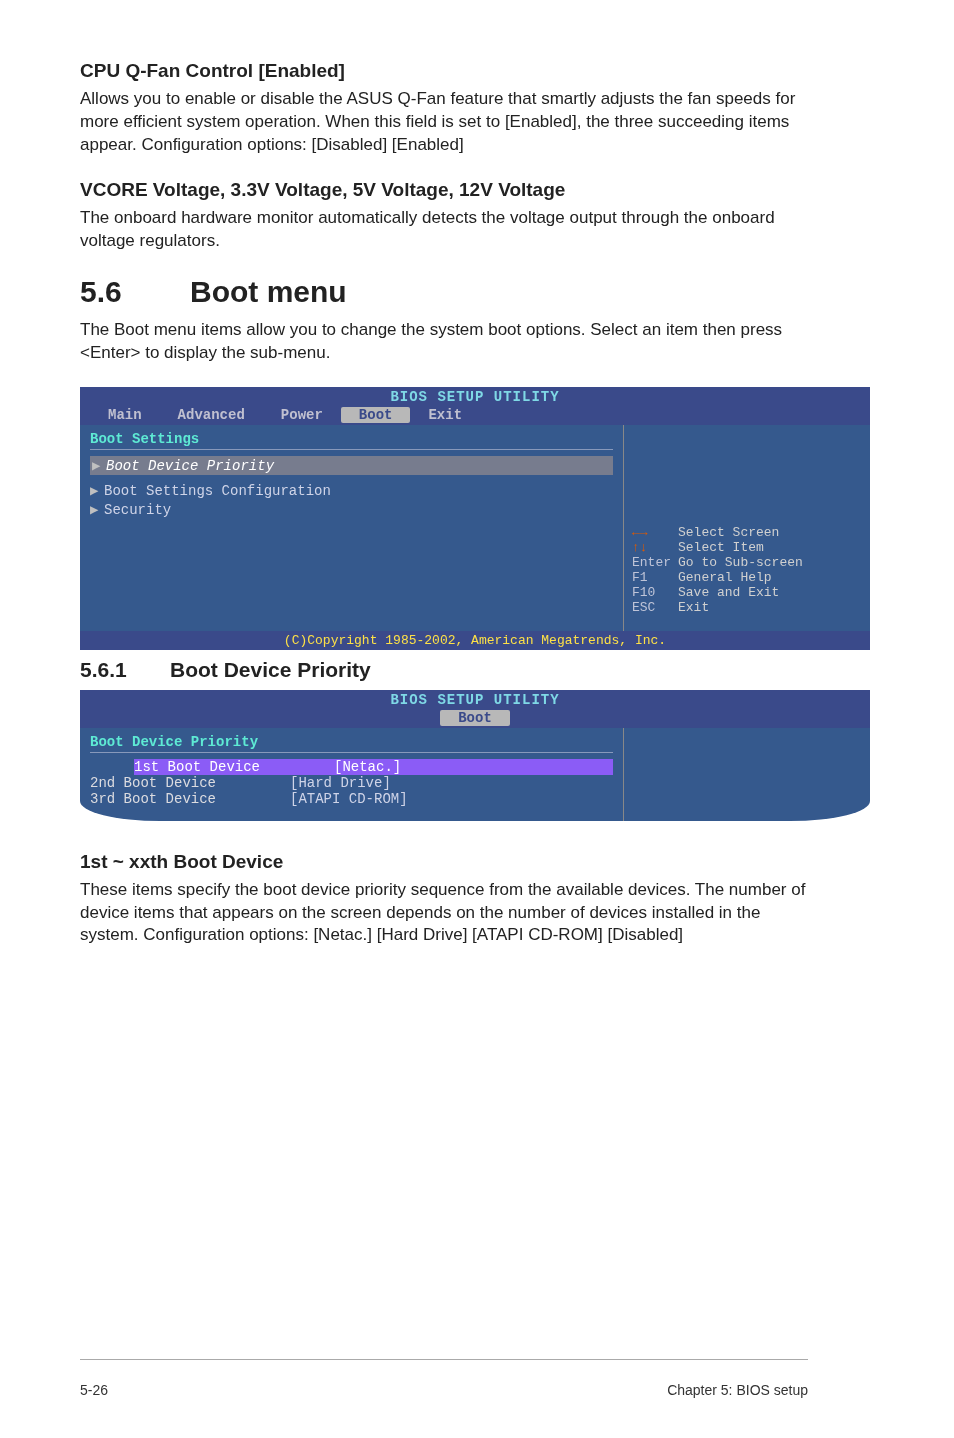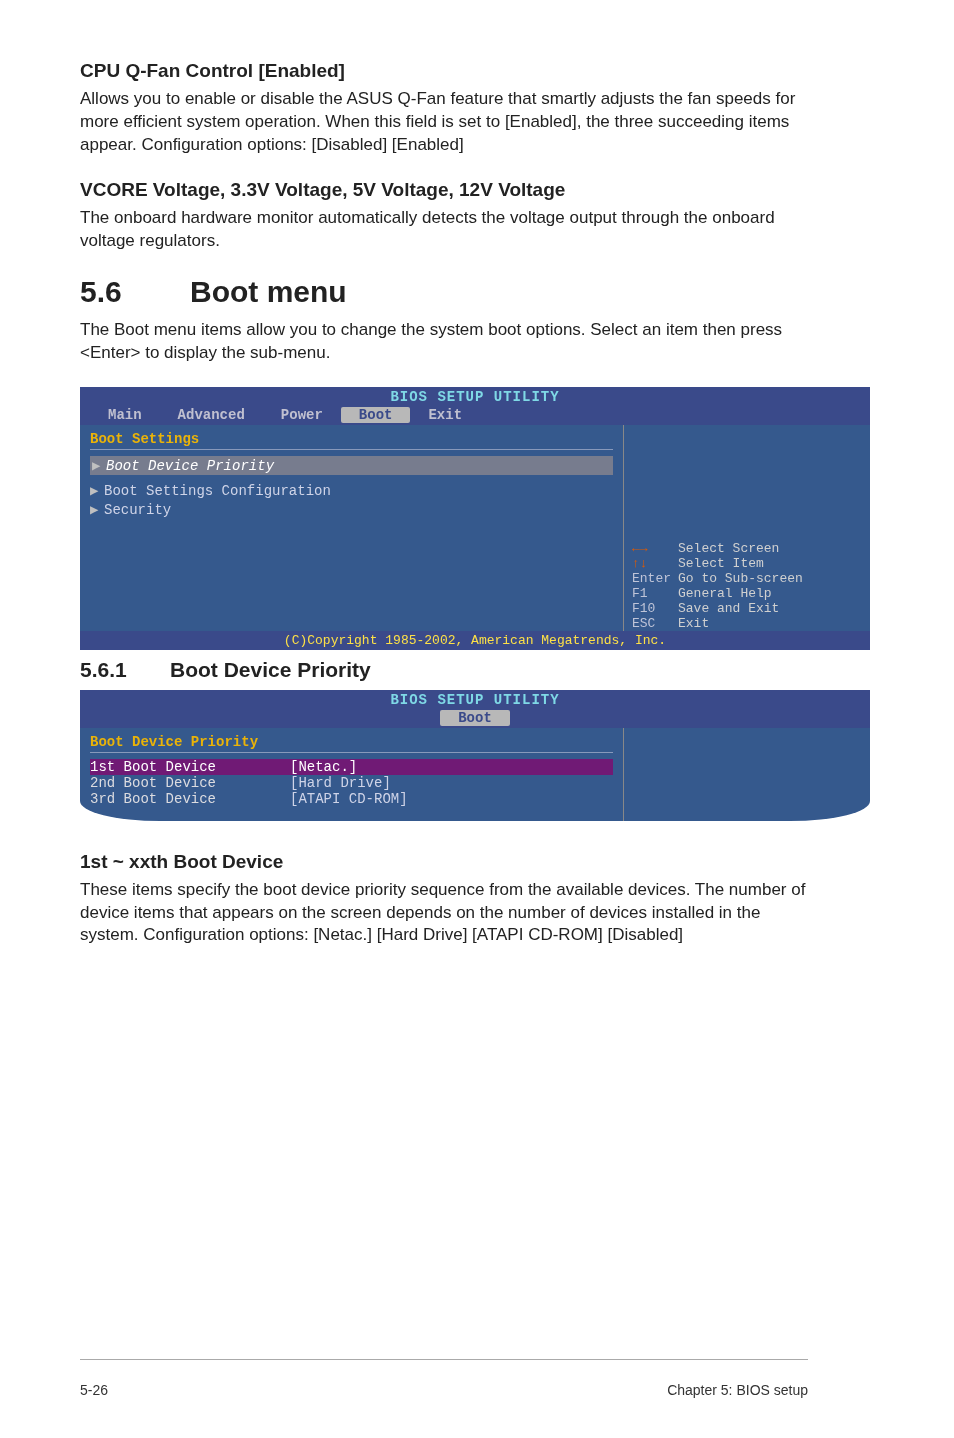--- a/index.html
+++ b/index.html
@@ -85,21 +85,21 @@
     color: #dcdce0;
     min-height: 160px;
   }
   .bios-right {
     width: 230px;
     padding: 6px 8px;
     color: #e0e0e0;
     position: relative;
   }
   .bios-heading {
-    color: #eab308;
+    color: #5eead4;
     font-weight: bold;
     border-bottom: 1px solid #8899bb;
     padding-bottom: 2px;
     margin-bottom: 6px;
   }
   .bios-item {
     color: #cfd4e8;
     padding: 1px 0;
   }
   .bios-item.sel {
@@ -108,21 +108,21 @@
     padding: 1px 2px;
     font-style: italic;
   }
   .bios-arrow {
     color: #c0c0c0;
     display: inline-block;
     width: 14px;
   }
   .bios-help {
     position: absolute;
-    bottom: 0;
+    bottom: 16px;
     left: 8px;
     right: 8px;
     color: #d0d0d0;
     font-size: 13px;
   }
   .bios-help .key {
     color: #bfc4d8;
     display: inline-block;
     width: 46px;
   }
@@ -148,21 +148,21 @@
   .bios-small .bios-body {
     border-bottom-left-radius: 80px 20px;
     border-bottom-right-radius: 80px 20px;
     overflow: hidden;
   }
   .bios-row {
     display: flex;
   }
   .bios-row .col1 { width: 200px; }
   .bios-row .col2 { color: #cfd4e8; }
-  .bios-row.sel { background: #701a75; color: #fff; }
+  .bios-row.sel { background: #8b5cf6; color: #fff; margin-left: 44px; }
   .bios-row.sel .col2 { color: #fff; }
 
   .footer {
     position: absolute;
     bottom: 40px;
     left: 80px;
     right: 80px;
     display: flex;
     justify-content: space-between;
     font-size: 14px;

